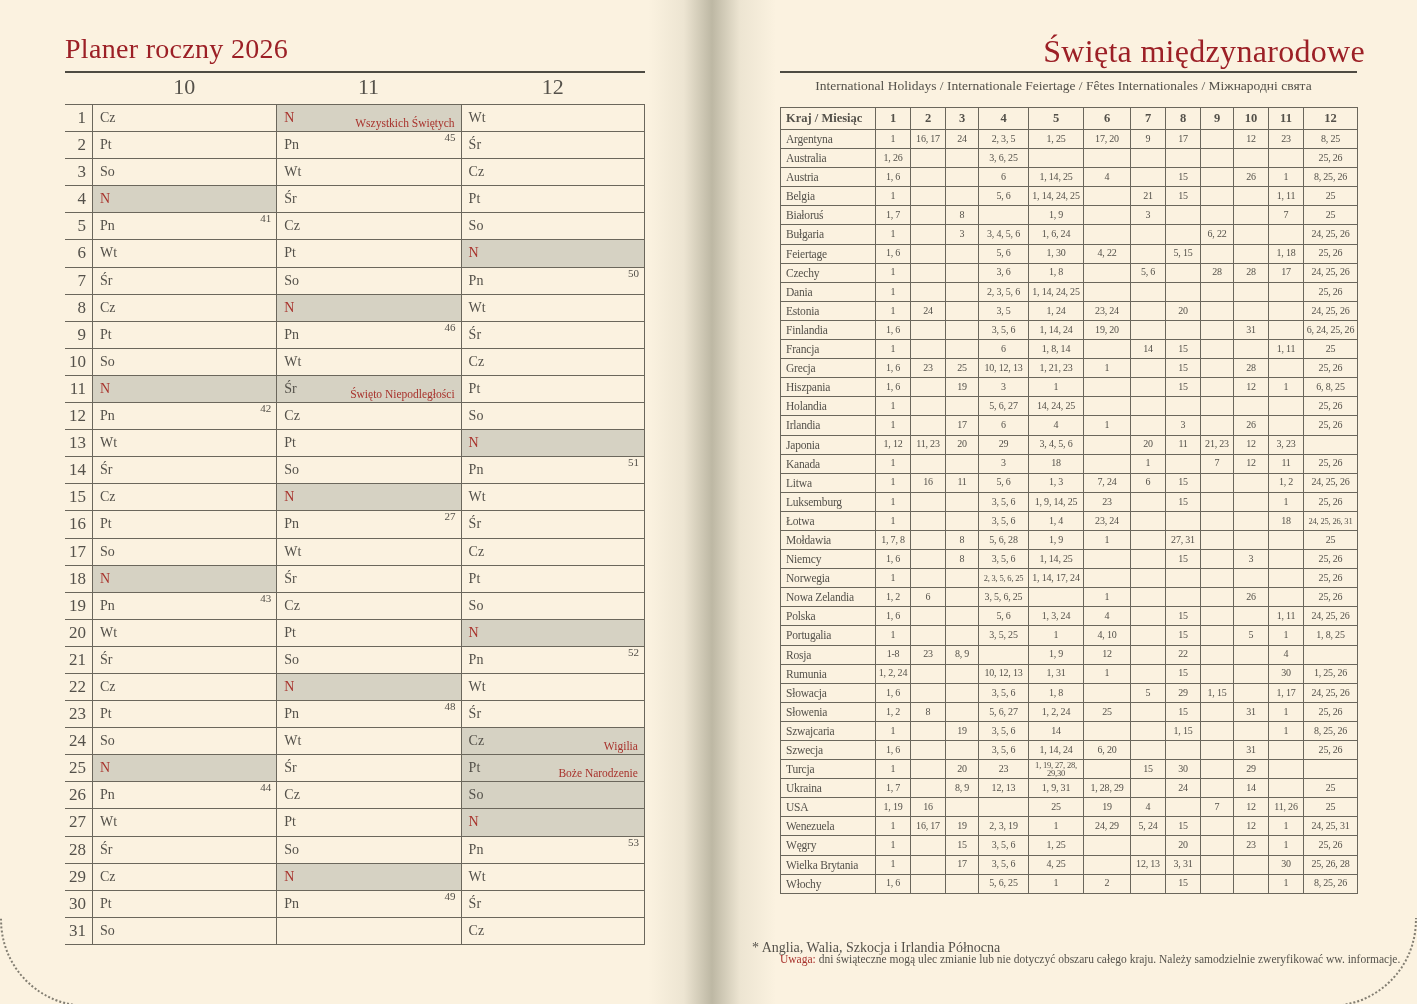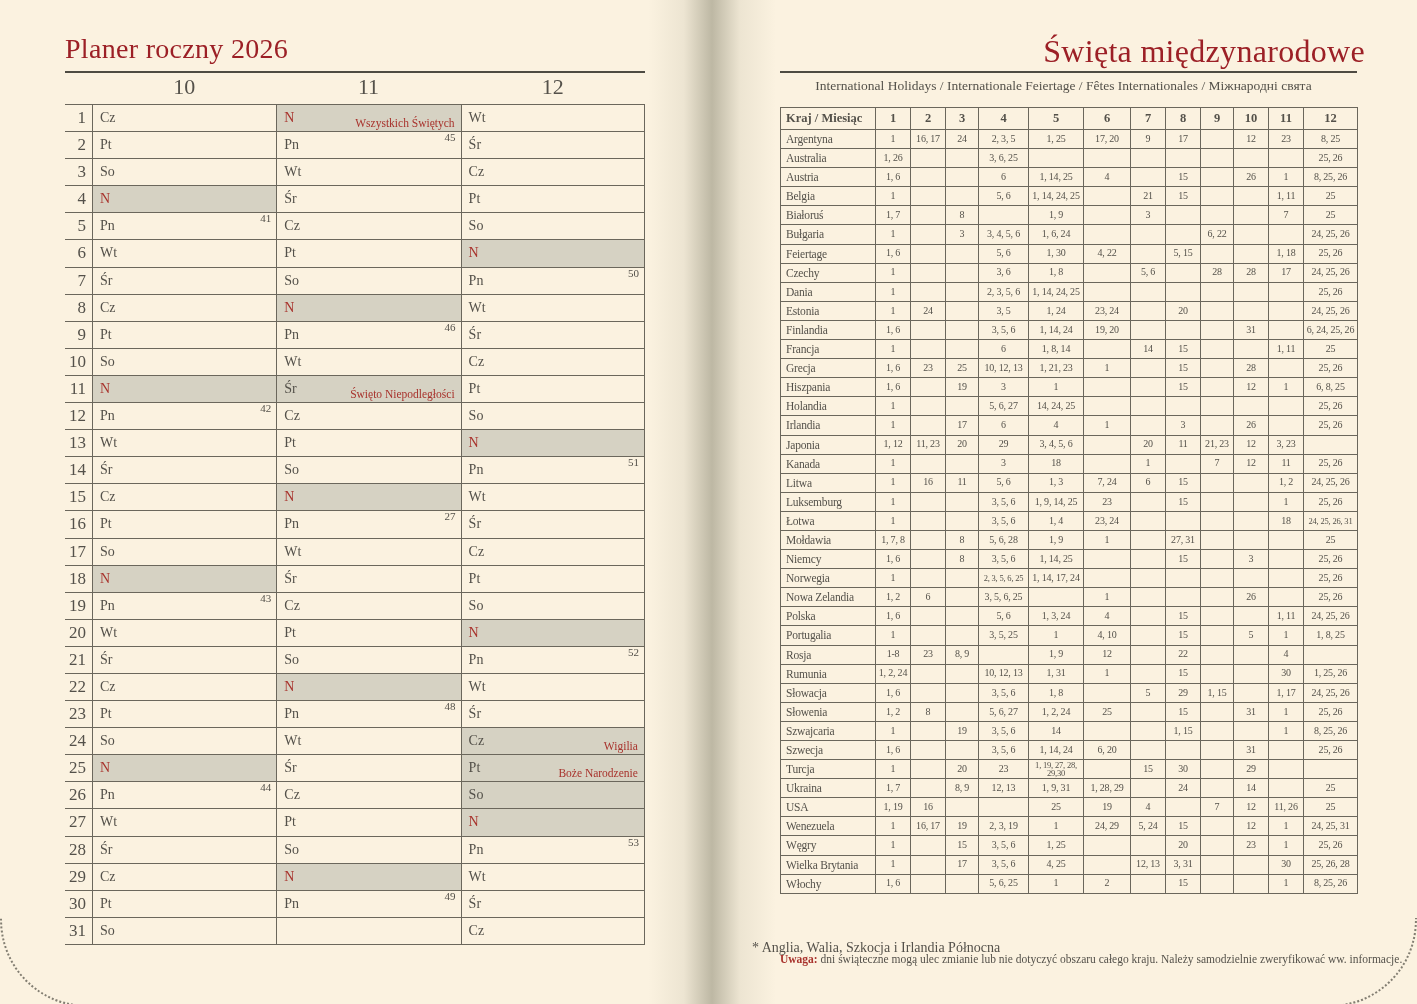--- a/index.html
+++ b/index.html
@@ -47,21 +47,21 @@
   .holidays thead th{font-size:12.5px;height:21px;font-weight:bold;padding:0;color:var(--ink)}
   .holidays th.country,.holidays td.country{text-align:left;padding-left:5px}
   .holidays td{height:18.1px;font-size:10px;text-align:center;padding:0 1px;line-height:1.05;letter-spacing:-.2px;white-space:nowrap}
   .holidays td.country{font-size:11.5px;white-space:nowrap}
   .holidays td.wrap{white-space:normal;font-size:8.5px;line-height:1}
   col.c0{width:95px}col.c1{width:35px}col.c2{width:35px}col.c3{width:33px}
   col.c4{width:50px}col.c5{width:55px}col.c6{width:47px}col.c7{width:35px}
   col.c8{width:35px}col.c9{width:33px}col.c10{width:35px}col.c11{width:35px}col.c12{width:54px}
   .fn{position:absolute;left:752px;top:940px;font-size:14px;color:var(--ink)}
   .uwaga{position:absolute;left:780px;top:953px;font-size:11.5px;color:var(--ink)}
-  .uwaga .lbl{color:var(--holiday);font-weight:bold}
+  .uwaga .lbl{color:var(--holiday);font-weight:normal}
 </style>
 </head>
 <body>
 
 <div class="spine"></div>
 
 <div>
   <div class="lp-title">Planer roczny 2026</div>
   <div class="lp-rule"></div>
   <div class="lp-months">

